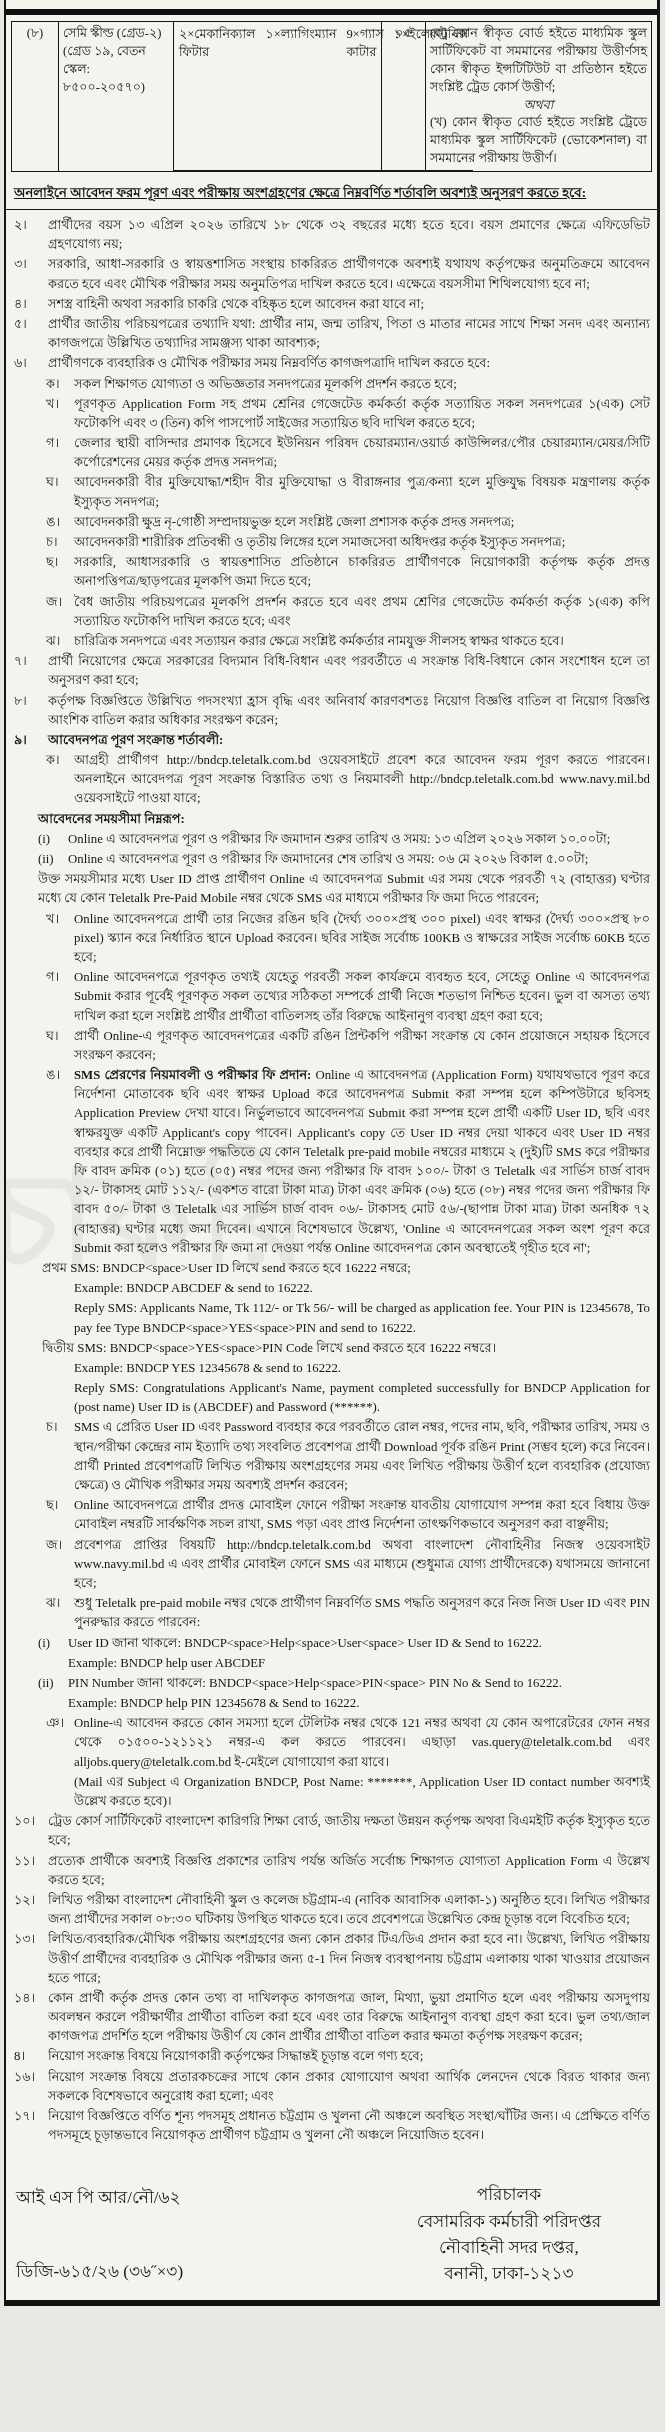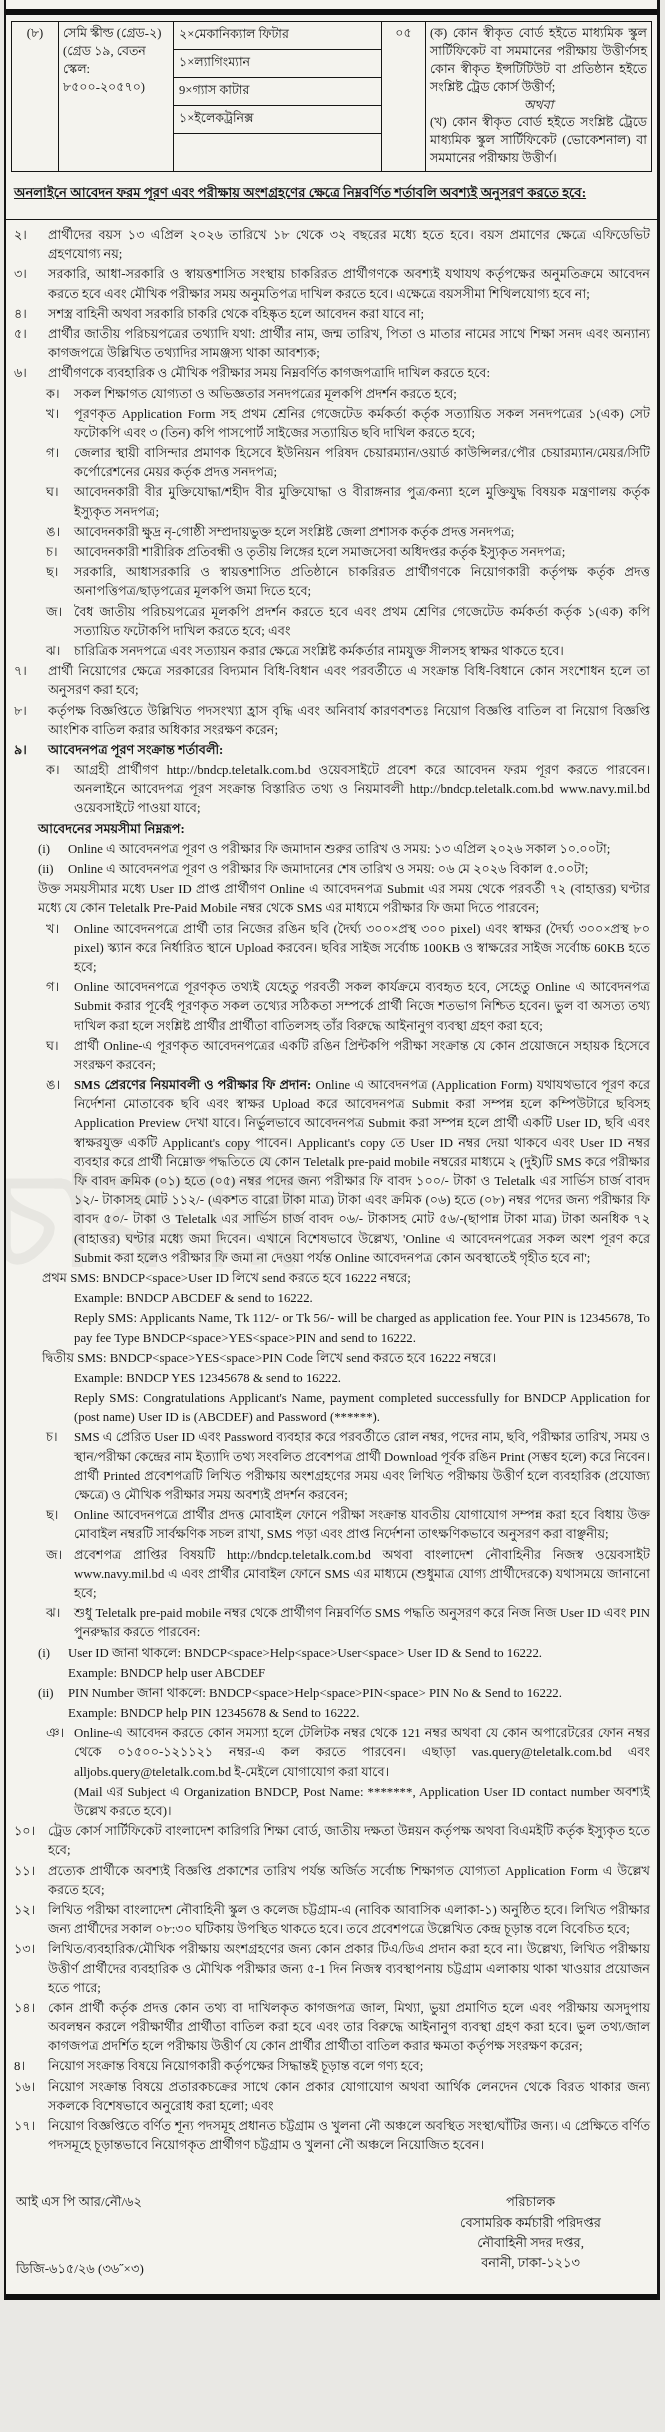--- a/index.html
+++ b/index.html
@@ -25,48 +25,48 @@
   
   .tbl{
     display:flex;
     border:1.6px solid #151515;
     margin:2px 5px 6px 5px;
     font-size:12.6px; line-height:1.42;
   }
   .tbl .cell{border-right:1.4px solid #151515;box-sizing:border-box;padding:3px 4px;}
   .cell-serial{width:47px;text-align:center;}
   .cell-post{width:115px;}
-  .cell-trades{width:208px;display:flex;flex-direction:column;padding:0 !important;}
+  .cell-trades{width:208px;display:flex;flex-direction:row;padding:0 !important;}
   .trade{border-bottom:1.3px solid #151515;padding:4px 5px 5px 5px;}
   .cell-count{width:44px;text-align:center;}
   .cell-qual{flex:1;border-right:none !important;text-align:justify;}
   .qual-or{text-align:center;font-style:italic;}
   
   .heading-strip{
     border-bottom:1.6px solid #151515;
-    padding:5px 6px 14px 8px;
+    padding:5px 6px 4px 8px;
     font-weight:bold; font-size:13.2px;
   }
   .heading-strip .u{text-decoration:underline;}
   
   .conds{padding:6px 7px 0 8px;font-size:12.8px;line-height:1.5;}
   .item{display:flex;margin:0 0 1px 0;}
   .item .num{flex:none;}
   .item .txt{flex:1;text-align:justify;}
   .item.bold{font-weight:bold;}
   .item .txt b{font-weight:bold;}
   .i1 .num{width:34px;}
   .i1c{padding-left:24px;}
   .i2{padding-left:32px;} .i2 .num{width:28px;}
   .i2c{padding-left:60px;}
   .ir{padding-left:24px;} .ir .num{width:30px;}
   .irc{padding-left:54px;}
   .smsl{padding-left:28px;}
   
-  .footer{display:flex;justify-content:space-between;padding:36px 10px 4px 10px;font-size:13px;}
+  .footer{display:flex;justify-content:space-between;padding:36px 10px 4px 10px;font-size:17px;}
   .footer-left{display:flex;flex-direction:column;justify-content:flex-end;gap:46px;padding-bottom:2px;}
   .footer-right{text-align:center;margin-right:46px;line-height:1.55;}
   
   .watermark{
     position:absolute;left:-18px;top:1120px;
     font-size:130px;font-weight:bold;color:#5a5a55;opacity:0.08;
     pointer-events:none;user-select:none;letter-spacing:6px;
   }
 </style>
 </head>

